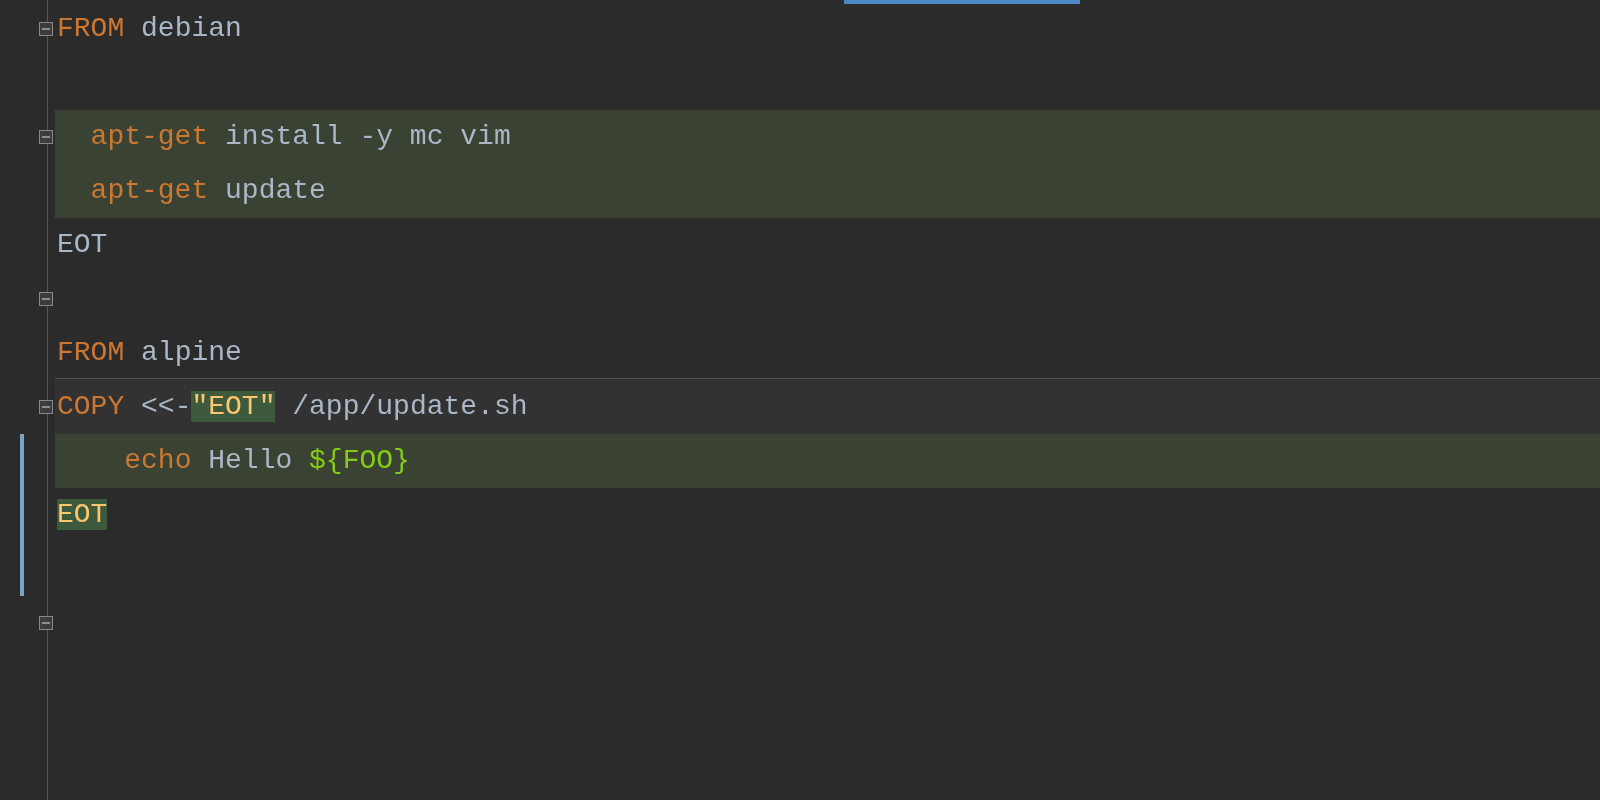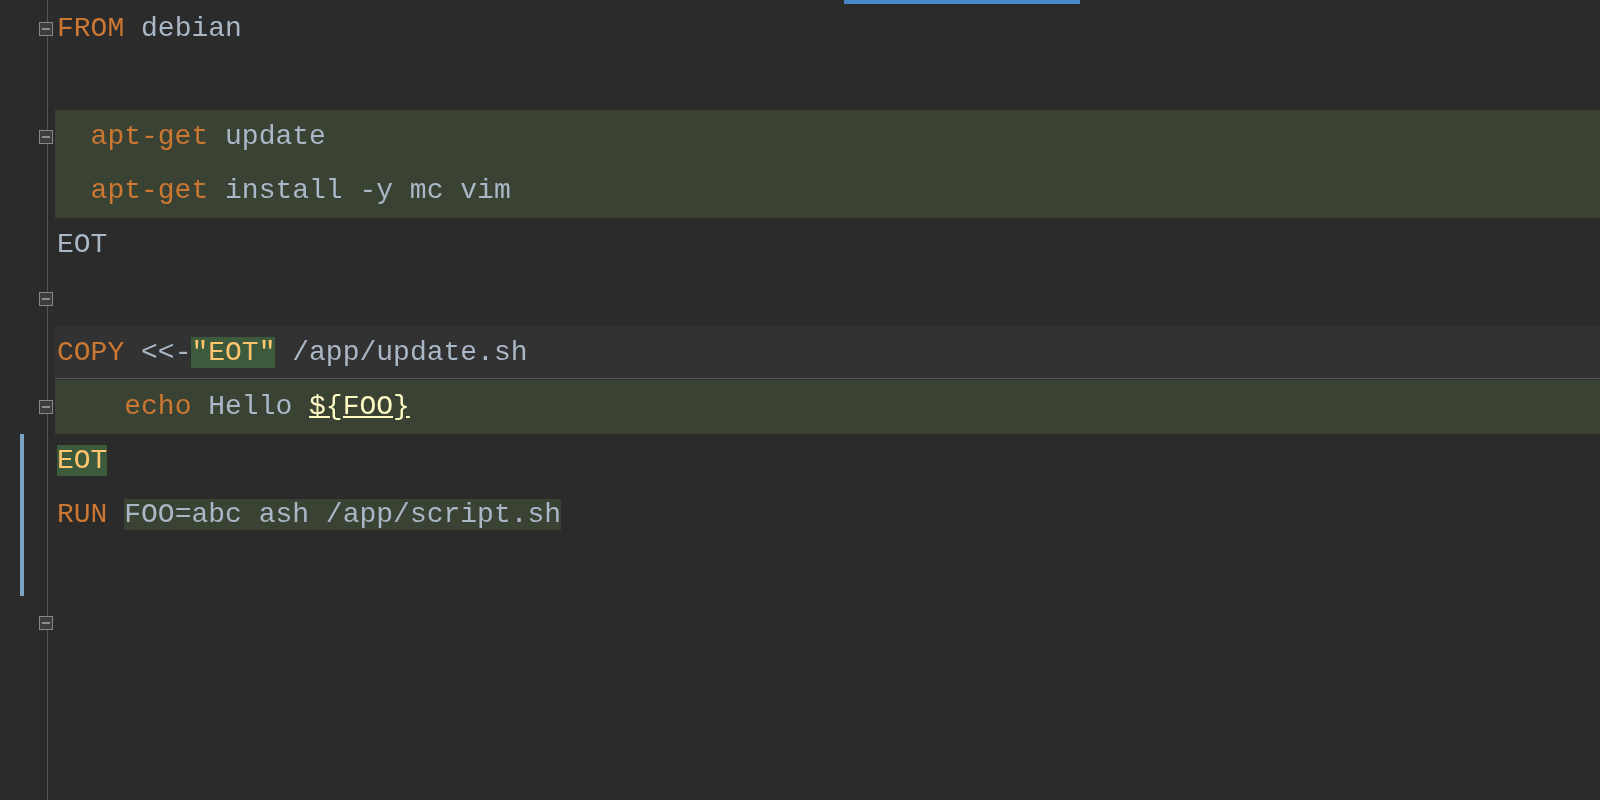--- a/index.html
+++ b/index.html
@@ -63,21 +63,21 @@
   }
   .kw { color: #cc7832; }
   .txt { color: #a9b7c6; }
   .str-bg {
     background: #3a4234;
   }
   .hl-token {
     background: #3d5a3d;
     color: #ffc66d;
   }
-  .var { color: #fef9c3; text-decoration: underline; }
+  .var { color: #84cc16; }
   .tab-accent {
     position: absolute;
     top: 0;
     left: 844px;
     width: 236px;
     height: 4px;
     background: #4a88c7;
     z-index: 10;
   }
   .change-bar {
@@ -120,28 +120,28 @@
           </svg></div>
       </div>
     <div id="change-bars">
         <div class="change-bar" style="top: 434px; height: 162px;"></div>
       </div>
   </div>
   <div class="code">
     <div id="code-lines">
         <div class="line"><span class="kw">FROM</span><span class="txt"> debian</span></div>
         <div class="line"></div>
+        <div class="line bg-olive"><span class="txt">  </span><span class="kw">apt-get</span><span class="txt"> install -y mc vim</span></div>
         <div class="line bg-olive"><span class="txt">  </span><span class="kw">apt-get</span><span class="txt"> update</span></div>
-        <div class="line bg-olive"><span class="txt">  </span><span class="kw">apt-get</span><span class="txt"> install -y mc vim</span></div>
         <div class="line"><span class="txt">EOT</span></div>
         <div class="line"></div>
+        <div class="line"><span class="kw">FROM</span><span class="txt"> alpine</span></div>
         <div class="line bg-current"><span class="kw">COPY</span><span class="txt"> &lt;&lt;-</span><span class="hl-token">"EOT"</span><span class="txt"> /app/update.sh</span></div>
         <div class="line bg-olive"><span class="txt">    </span><span class="kw">echo</span><span class="txt"> Hello </span><span class="var">${FOO}</span></div>
         <div class="line"><span class="hl-token">EOT</span></div>
-        <div class="line"><span class="kw">RUN</span><span class="txt"> </span><span class="str-bg txt">FOO=abc ash /app/script.sh</span></div>
         <div class="line"></div>
         <div class="line"></div>
         <div class="line"></div>
       </div>
     <div id="separator">
         <div class="separator" style="top: 378px;"></div>
       </div>
   </div>
 </div>
 

